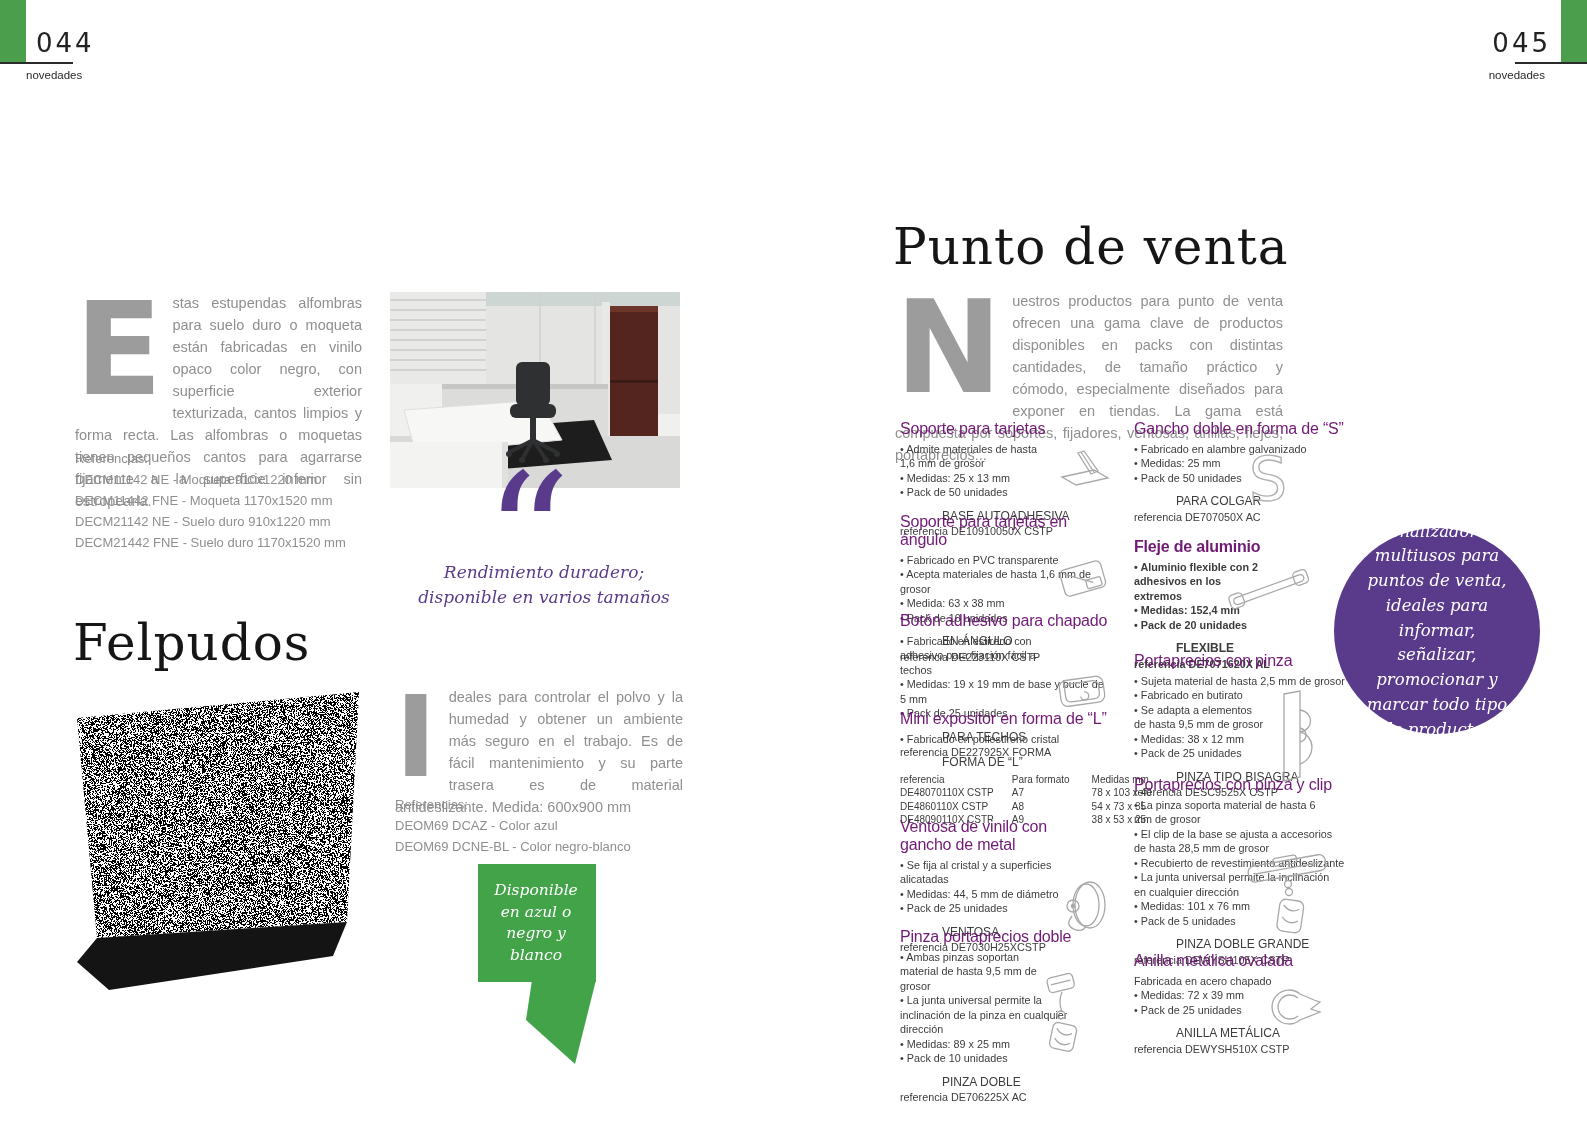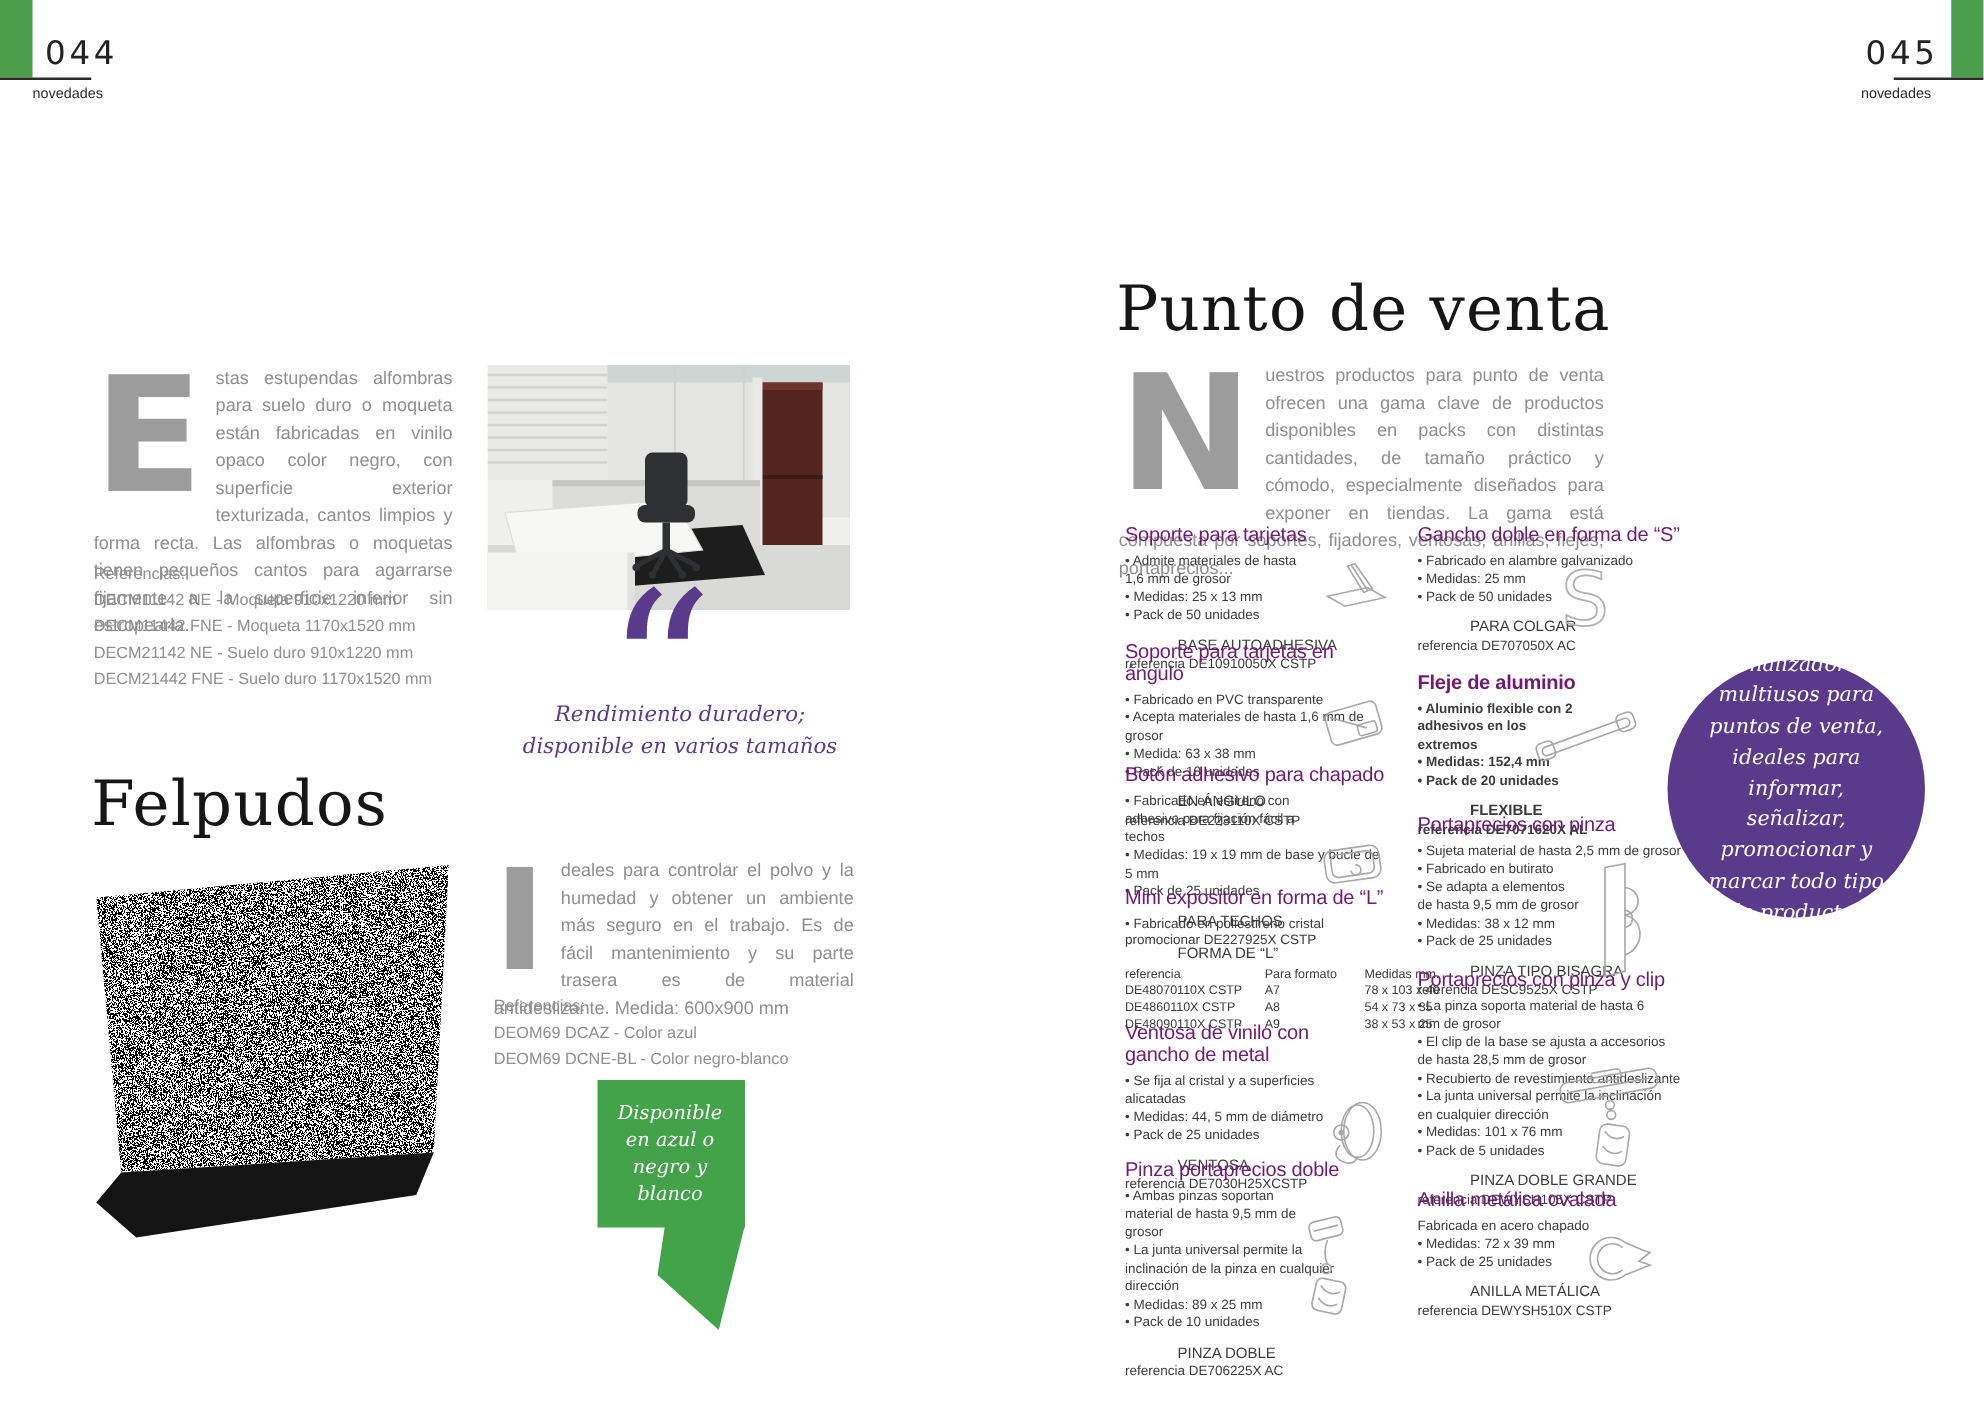--- a/index.html
+++ b/index.html
@@ -219,21 +219,21 @@
       </g>
     </svg>
   </div>
 
   <div class="product" style="left:900px;top:612px;width:212px;">
     <div class="p-head">Botón adhesivo para chapado</div>
     <div class="p-bullet" style="width:165px;">Fabricado en estireno con adhesivo para fijación fácil a techos</div>
     <div class="p-bullet">Medidas: 19 x 19 mm de base y bucle de 5 mm</div>
     <div class="p-bullet">Pack de 25 unidades</div>
     <div class="p-label">PARA TECHOS</div>
-    <div class="p-ref">promocionar DE227925X CSTP</div>
+    <div class="p-ref">referencia DE227925X FORMA</div>
     <svg class="p-icon" style="right:-2px;top:58px;" width="60" height="42" viewBox="0 0 60 42" fill="none" stroke="#a8a8a8" stroke-width="1.3">
       <g transform="rotate(-8 30 21)">
         <rect x="6" y="8" width="44" height="26" rx="7"></rect>
         <rect x="11" y="12" width="34" height="18" rx="5"></rect>
         <path d="M30 22 a4 4 0 1 1 -4 4"></path>
       </g>
     </svg>
   </div>
 
   <div class="product" style="left:900px;top:710px;width:220px;">

